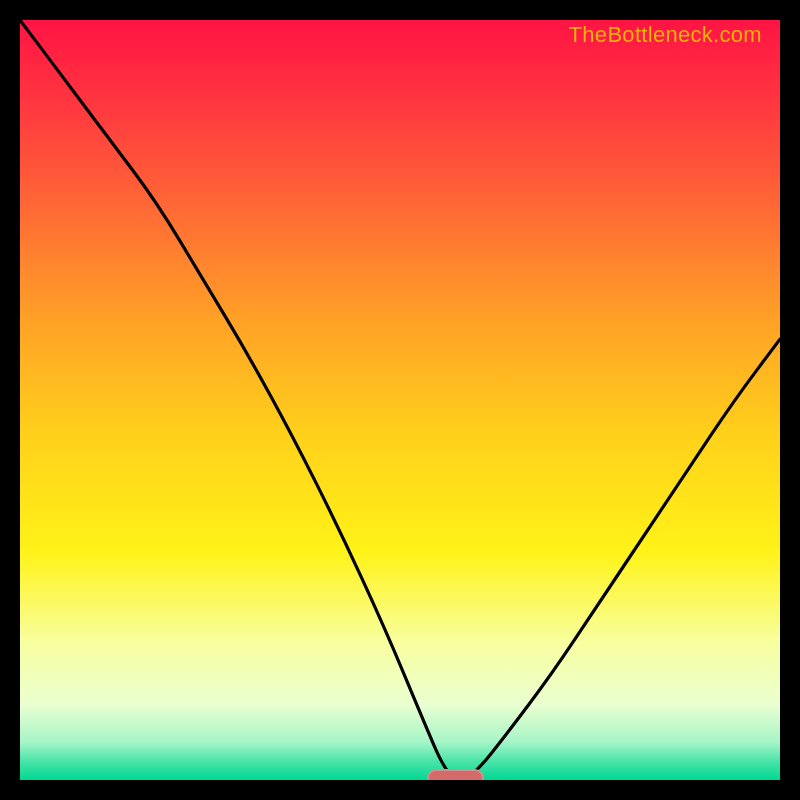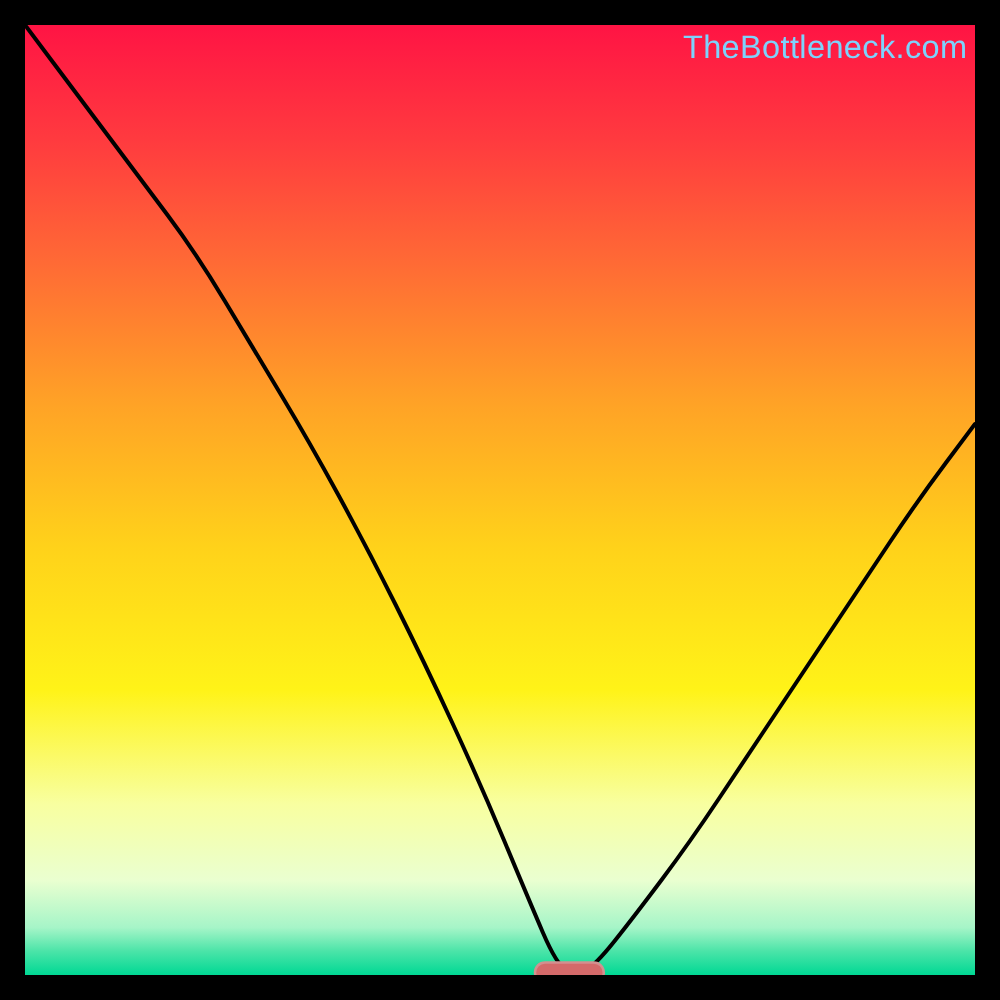--- a/index.html
+++ b/index.html
@@ -25,23 +25,23 @@
     height: 760px;
     overflow: hidden;
   }
   .gradient-bg {
     position: absolute;
     inset: 0;
   }
   .watermark {
     position: absolute;
     top: 2px;
-    right: 6px;
-    color: #7dd3fc;
-    font-size: 26px;
+    right: 18px;
+    color: #eab308;
+    font-size: 22px;
     font-weight: 500;
     letter-spacing: 0.3px;
     user-select: none;
   }
   .curve-svg {
     position: absolute;
     inset: 0;
   }
   .curve-svg path {
     stroke: #000;

